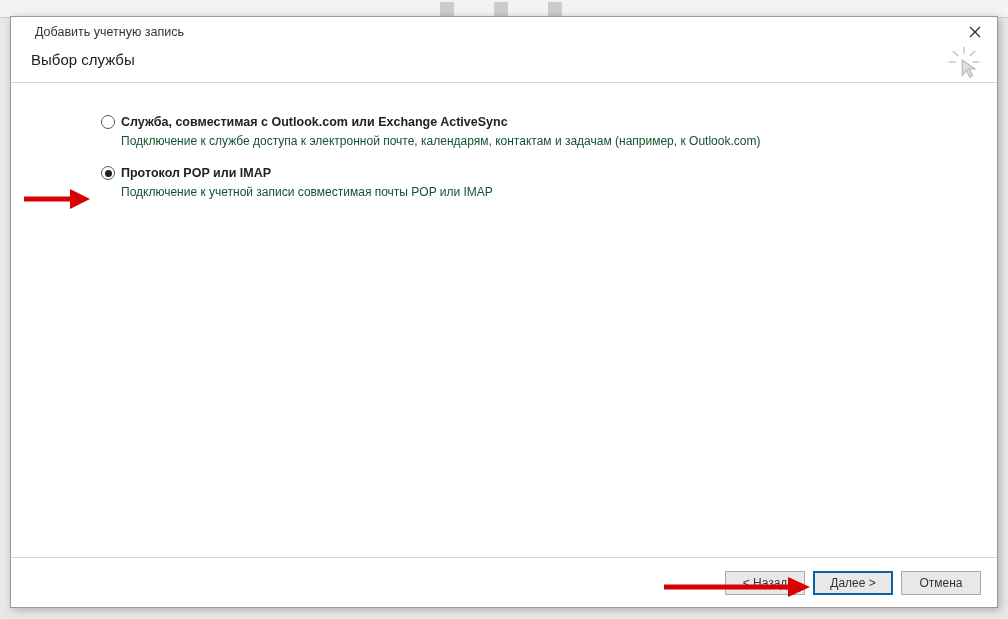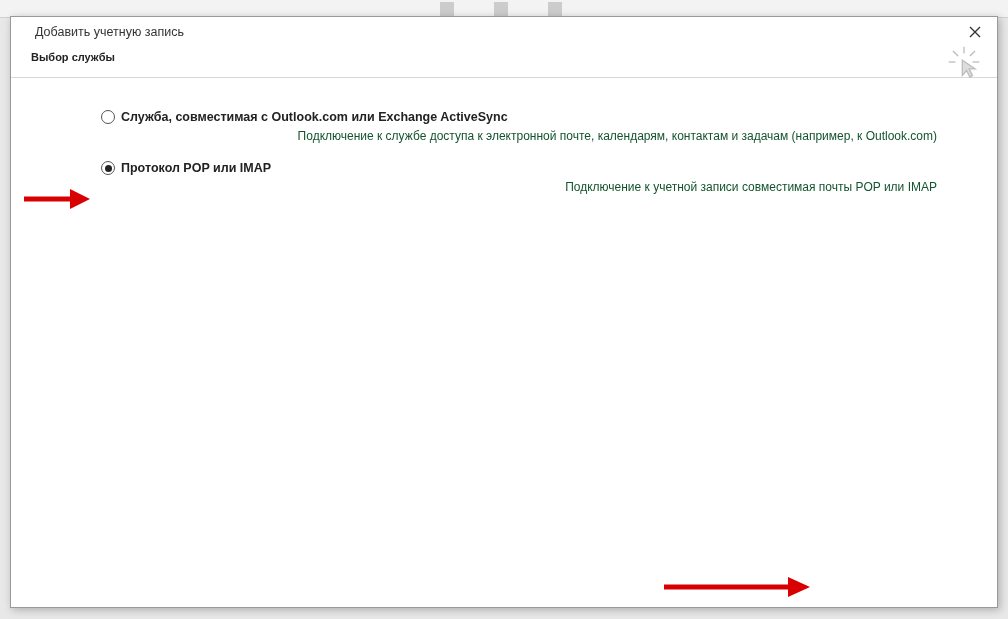--- a/index.html
+++ b/index.html
@@ -53,22 +53,22 @@
       color: #333;
     }
     .close-btn svg { width: 12px; height: 12px; }
     .header-area {
       padding: 4px 20px 14px 20px;
       display: flex;
       align-items: flex-start;
       position: relative;
     }
     .header-area h2 {
-      font-size: 11px;
-      font-weight: bold;
+      font-size: 15px;
+      font-weight: normal;
       color: #222;
     }
     .cursor-icon {
       position: absolute;
       right: 16px;
       top: -2px;
       width: 34px; height: 34px;
       color: #bbb;
     }
     .separator {
@@ -76,21 +76,20 @@
       background: #d8d8d8;
       margin: 0;
     }
     .content {
       flex: 1;
       padding: 32px 60px 10px 90px;
       position: relative;
     }
     .option {
       margin-bottom: 18px;
-      text-align: right;
     }
     .radio-row {
       display: flex;
       align-items: center;
       gap: 6px;
     }
     .radio {
       width: 14px; height: 14px;
       border: 1px solid #555;
       border-radius: 50%;
@@ -203,20 +202,25 @@
     <div class="option">
       <div class="radio-row">
         <span class="radio selected"></span>
         <span class="opt-label">Протокол POP или IMAP</span>
       </div>
       <div class="opt-desc">Подключение к учетной записи совместимая почты POP или IMAP</div>
     </div>
 
   </div>
 
+  <div class="footer">
+    <button class="btn">&lt; Назад</button>
+    <button class="btn primary">Далее &gt;</button>
+    <button class="btn">Отмена</button>
+  </div>
 
 </div>
 
 <svg class="red-arrow-1" width="70" height="30" viewBox="0 0 70 30">
   <line x1="2" y1="15" x2="50" y2="15" stroke="#d80000" stroke-width="5"></line>
   <polygon points="48,5 68,15 48,25" fill="#d80000"></polygon>
 </svg>
 <svg class="red-arrow-2" width="150" height="28" viewBox="0 0 150 28">
   <line x1="2" y1="14" x2="128" y2="14" stroke="#d80000" stroke-width="5"></line>
   <polygon points="126,4 148,14 126,24" fill="#d80000"></polygon>

